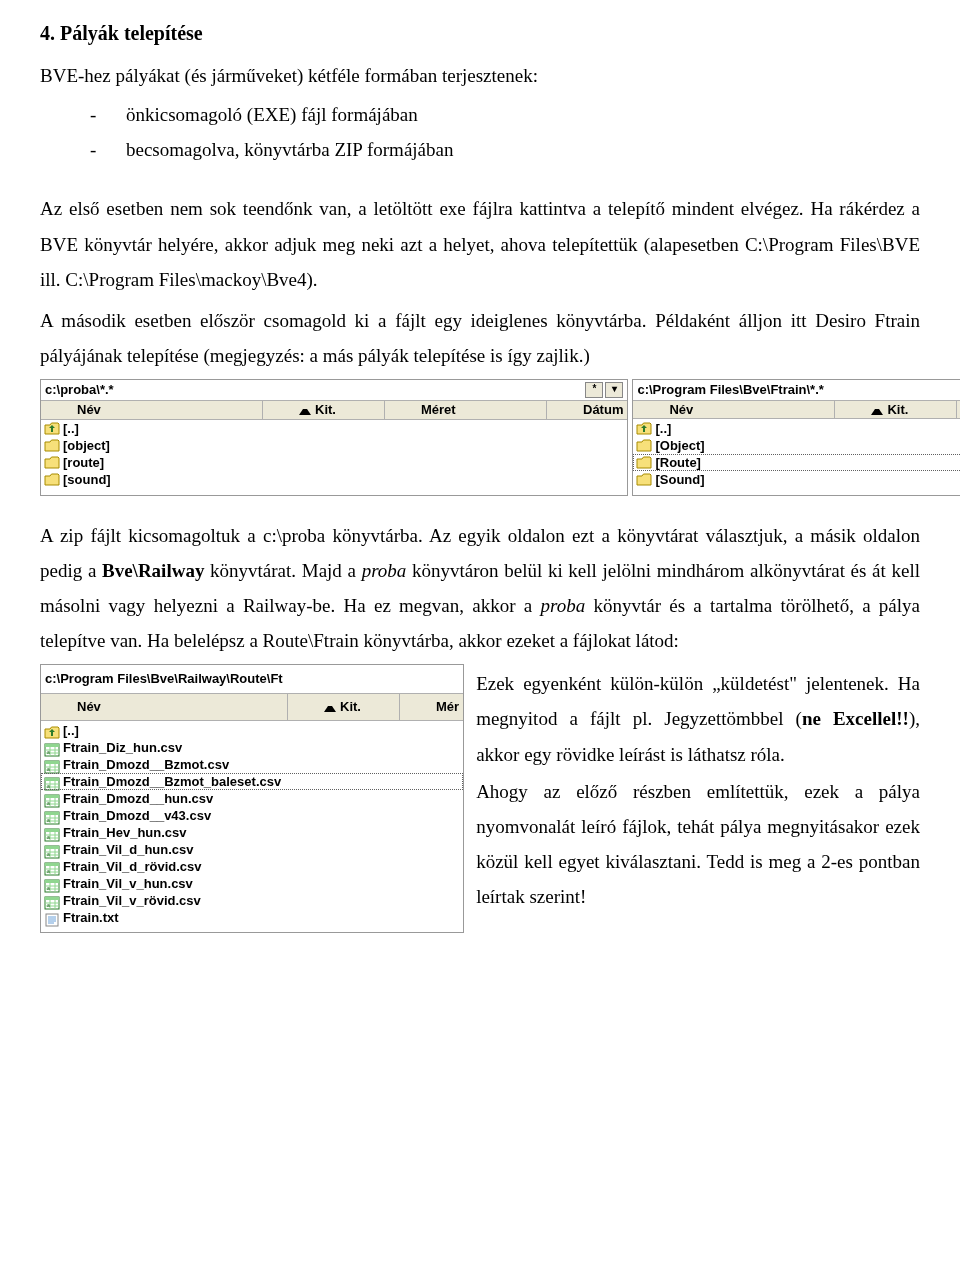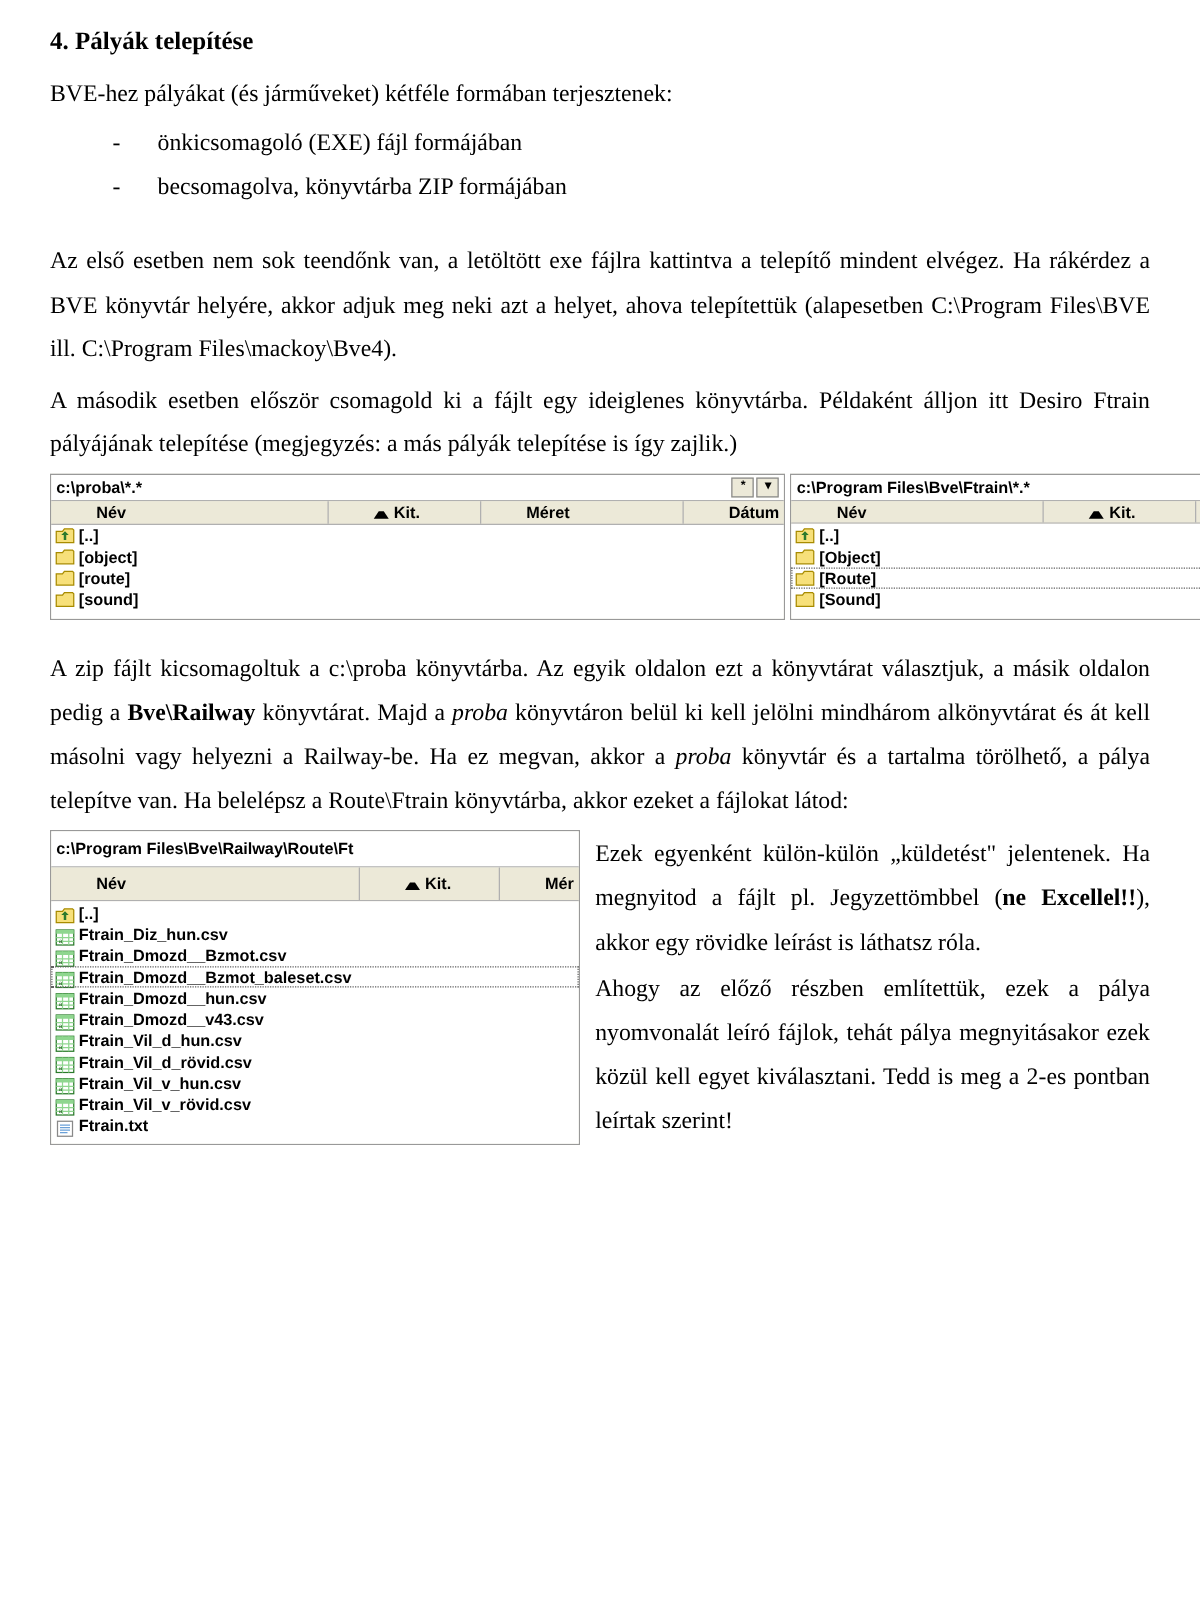--- a/index.html
+++ b/index.html
@@ -343,20 +343,32 @@
         <div class="file-row">
           <span class="icon"><svg width="16" height="14" viewBox="0 0 16 14">
               <rect x="1" y="1" width="14" height="12" fill="#fff" stroke="#2a7a2a"></rect>
               <rect x="1" y="1" width="14" height="3" fill="#8fd68f"></rect>
               <line x1="1" y1="7" x2="15" y2="7" stroke="#8fd68f"></line>
               <line x1="1" y1="10" x2="15" y2="10" stroke="#8fd68f"></line>
               <line x1="6" y1="1" x2="6" y2="13" stroke="#8fd68f"></line>
               <line x1="11" y1="1" x2="11" y2="13" stroke="#8fd68f"></line>
               <text x="3" y="11" font-size="5" fill="#1a5a1a" font-family="Arial">a</text>
             </svg></span>
+          <span class="fname">Ftrain_Hev_hun.csv</span>
+        </div>
+        <div class="file-row">
+          <span class="icon"><svg width="16" height="14" viewBox="0 0 16 14">
+              <rect x="1" y="1" width="14" height="12" fill="#fff" stroke="#2a7a2a"></rect>
+              <rect x="1" y="1" width="14" height="3" fill="#8fd68f"></rect>
+              <line x1="1" y1="7" x2="15" y2="7" stroke="#8fd68f"></line>
+              <line x1="1" y1="10" x2="15" y2="10" stroke="#8fd68f"></line>
+              <line x1="6" y1="1" x2="6" y2="13" stroke="#8fd68f"></line>
+              <line x1="11" y1="1" x2="11" y2="13" stroke="#8fd68f"></line>
+              <text x="3" y="11" font-size="5" fill="#1a5a1a" font-family="Arial">a</text>
+            </svg></span>
           <span class="fname">Ftrain_Vil_d_hun.csv</span>
         </div>
         <div class="file-row">
           <span class="icon"><svg width="16" height="14" viewBox="0 0 16 14">
               <rect x="1" y="1" width="14" height="12" fill="#fff" stroke="#2a7a2a"></rect>
               <rect x="1" y="1" width="14" height="3" fill="#8fd68f"></rect>
               <line x1="1" y1="7" x2="15" y2="7" stroke="#8fd68f"></line>
               <line x1="1" y1="10" x2="15" y2="10" stroke="#8fd68f"></line>
               <line x1="6" y1="1" x2="6" y2="13" stroke="#8fd68f"></line>
               <line x1="11" y1="1" x2="11" y2="13" stroke="#8fd68f"></line>

